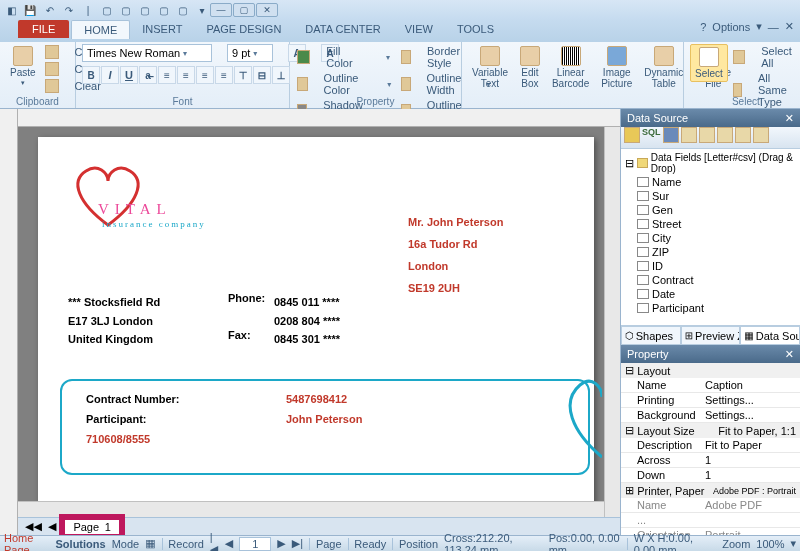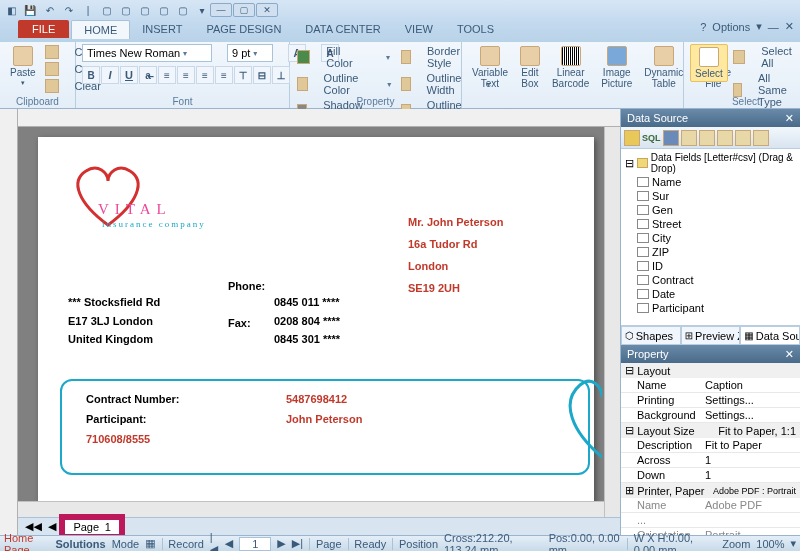--- a/index.html
+++ b/index.html
@@ -41,21 +41,21 @@
 .addr-block{position:absolute;font-family:"Times New Roman",serif;font-size:12px;color:#000;line-height:1.7}
 .red{color:#c1392b;font-weight:bold}
 .contract-box{position:absolute;top:242px;left:22px;width:530px;height:96px;border:2px solid #1ca8c8;border-radius:12px;padding:12px 24px}
 .contract-box .row{display:flex;font-family:"Times New Roman",serif;font-size:12px;margin-bottom:8px}
 .contract-box .lbl{width:200px;font-weight:bold}
 .heart-edge{position:absolute;right:-8px;top:230px;width:50px;height:100px;overflow:hidden}
 .page-tabs{position:absolute;bottom:0;left:0;right:0;height:18px;background:#d8e4f0;display:flex;align-items:center;padding-left:4px;border-top:1px solid #a8c2da}
 .ptab{padding:1px 8px;background:#fff;border:6px solid #be185d;font-size:10px;margin-right:2px}
 .side{width:180px;background:#e4eef8;border-left:1px solid #9ab4ce;display:flex;flex-direction:column}
 .side-header{height:18px;background:linear-gradient(#6a8aaa,#4a6a8a);color:#fff;font-size:10px;padding:2px 6px;display:flex;align-items:center;justify-content:space-between}
-.side-toolbar{height:22px;background:linear-gradient(#f2f7fc,#d8e4f0);display:flex;align-items:center;gap:2px;padding:0 3px;border-bottom:1px solid #b8cde0}
+.side-toolbar{height:22px;background:linear-gradient(#f2f7fc,#d8e4f0);display:flex;gap:2px;padding:0 3px;border-bottom:1px solid #b8cde0}
 .tb-ic{width:16px;height:16px;background:#e8d8a8;border:1px solid #c8a878}
 .tree{flex:1;background:#fff;overflow:auto;padding:2px;font-size:11px;color:#000}
 .tree-item{padding:1px 2px 1px 14px;display:flex;align-items:center;gap:3px}
 .tree-root{padding-left:2px}
 .tree-ic{width:12px;height:10px;background:#f0d878;border:1px solid #c8a858}
 .side-tabs{height:20px;display:flex;background:#e4eef8;border-top:1px solid #b8cde0}
 .stab{flex:1;font-size:10px;padding:2px 3px;border:1px solid #b8cde0;background:#f0f6fc;display:flex;align-items:center;gap:2px;overflow:hidden;white-space:nowrap}
 .stab.active{background:#fff}
 .prop-grid{flex:1;background:#fff;overflow:auto;font-size:10px}
 .prop-row{display:flex;border-bottom:1px solid #e8e8e8}
@@ -273,21 +273,21 @@
             <path d="M40 62 C10 40 2 18 18 8 C30 0 40 10 40 18 C40 10 50 0 62 8 C78 18 70 40 40 62 Z" fill="none" stroke="#d43030" stroke-width="3"></path>
           </svg>
       </div>
       <div class="logo-text">VITAL</div>
       <div class="logo-sub">insurance company</div>
       <div class="addr-block" style="top:156px;left:30px;font-weight:bold">
         <div>*** Stocksfield Rd</div>
           <div>E17 3LJ London</div>
           <div>United Kingdom</div>
       </div>
-      <div class="addr-block" style="top:140px;left:190px;font-weight:bold">
+      <div class="addr-block" style="top:152px;left:190px;font-weight:bold">
         <div>Phone:</div>
           <div>&nbsp;</div>
           <div>Fax:</div>
       </div>
       <div class="addr-block" style="top:156px;left:236px;font-weight:bold">
         <div>0845 011 ****</div>
           <div>0208 804 ****</div>
           <div>0845 301 ****</div>
       </div>
       <div class="addr-block red" style="top:74px;left:370px;line-height:2">

